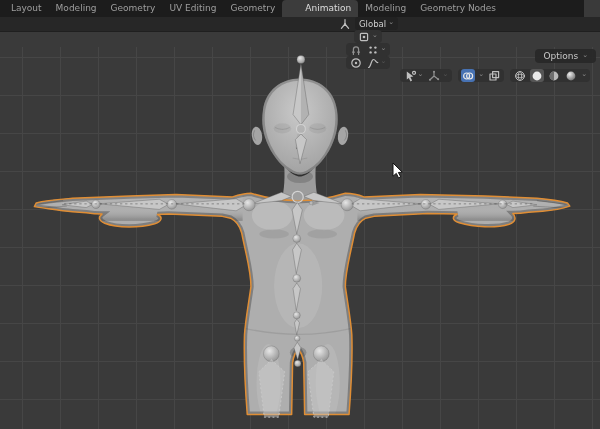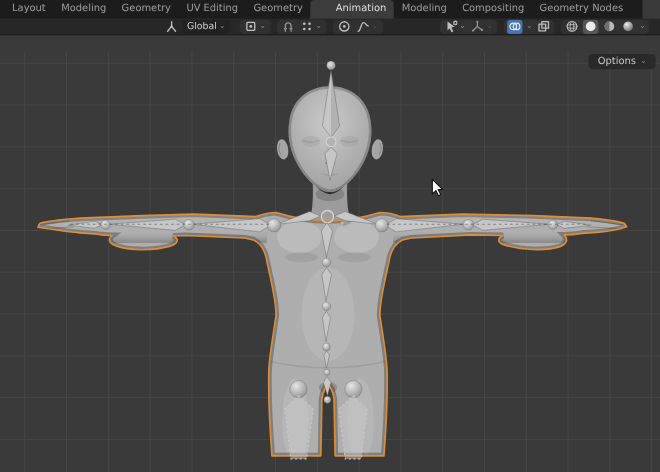--- a/index.html
+++ b/index.html
@@ -15,21 +15,21 @@
     display:flex;align-items:stretch;z-index:30;text-align:center;}
   .tabs{display:flex;align-items:stretch;padding-left:4px;}
   .tab{font-size:9px;line-height:17px;color:var(--text-dim);padding:0 7px;white-space:nowrap;
     border-radius:4px 4px 0 0;cursor:default;}
   .tab.active{background:#3c3c3c;color:var(--text-bright);padding-left:23px;}
   .caret{font-size:7px;color:#8d8d8d;line-height:1;transform:translateY(-1px);display:inline-block;}
   .caret.dim{color:#565656;}
   
   .vheader{position:absolute;top:17px;left:0;right:0;height:15px;background:var(--header-bg);
     display:flex;align-items:center;z-index:25;padding:0 4px 0 146px;box-sizing:border-box;
-    border-bottom:1px solid #1f1f1f;}
+    border-bottom:1px solid #1f1f1f;flex-direction:column;}
   .grp{display:flex;align-items:center;gap:3px;background:#313131;border-radius:4px;
     padding:0 3px;height:13px;margin-right:6px;}
   .grp.plain{background:transparent;}
   .hbtn{display:flex;align-items:center;gap:2px;height:13px;padding:0 1px;border-radius:3px;}
   .hbtn.dd{background:#222222;padding:0 4px;}
   .hbtn .lbl{font-size:8.5px;color:#cfcfcf;}
   .hbtn.active-blue{background:var(--accent-blue);}
   .hbtn.active-seg{background:#565656;}
   .icon12{width:12px;height:12px;display:block;}
   .rightgrp{margin-left:auto;display:flex;align-items:center;}
@@ -63,21 +63,20 @@
 
   <div class="topbar">
     <div class="tabs">
       <span class="tab">Layout</span>
       <span class="tab">Modeling</span>
       <span class="tab">Geometry</span>
       <span class="tab">UV Editing</span>
       <span class="tab">Geometry</span>
       <span class="tab active">Animation</span>
       <span class="tab">Modeling</span>
-      <span class="tab">Compositing</span>
       <span class="tab">Geometry Nodes</span>
 
     </div>
 
   </div>
 
   <div class="vheader">
 
     <div class="grp plain">
       <div class="hbtn">

